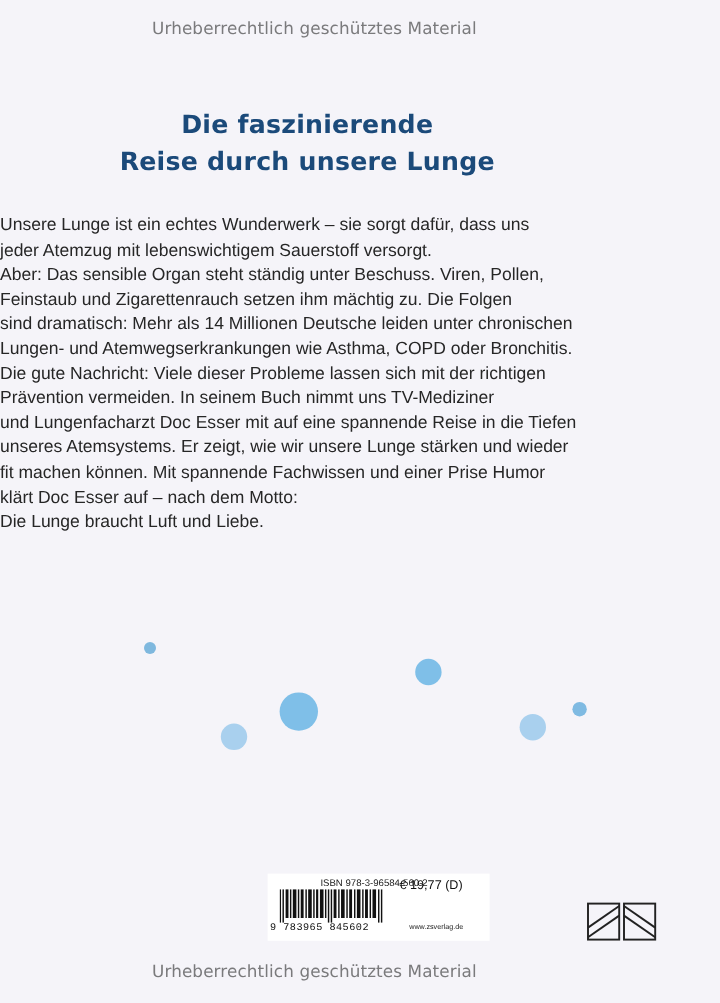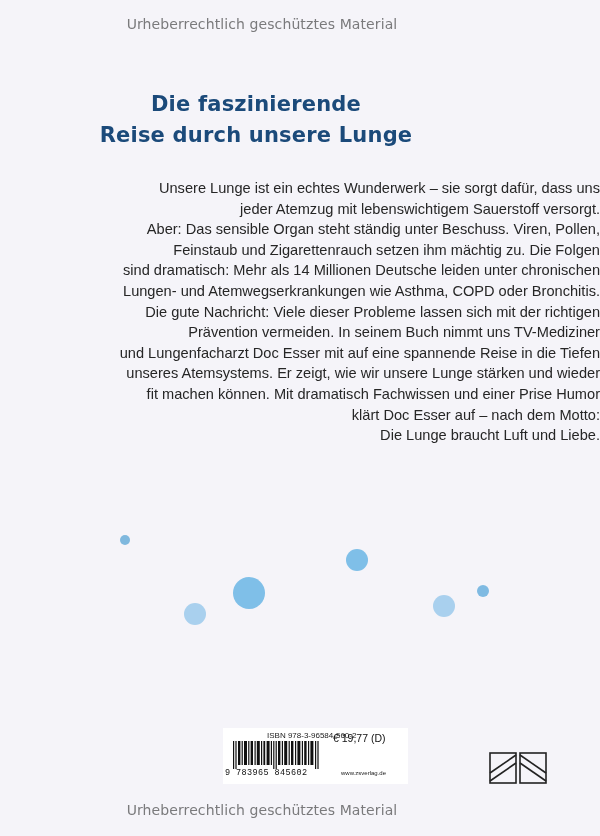--- a/index.html
+++ b/index.html
@@ -26,21 +26,21 @@
       color: #1b4a7a;
       font-family: "DejaVu Sans", sans-serif;
       font-weight: bold;
       font-size: 21px;
       line-height: 31px;
       letter-spacing: 0.2px;
     }
     .title span { display: block; }
     .blurb {
       position: absolute; left: 0; width: 600px; top: 178px;
-      text-align: right;
+      text-align: left;
       color: #262626;
       font-family: "Liberation Sans", sans-serif;
       font-size: 14.6px;
       line-height: 20.6px;
     }
     .blurb span { display: block; white-space: nowrap; }
     .bubble { position: absolute; border-radius: 50%; }
     .barcode-box {
       position: absolute; left: 223px; top: 728px;
       width: 185px; height: 56px;
@@ -95,21 +95,21 @@
   <span>Unsere Lunge ist ein echtes Wunderwerk – sie sorgt dafür, dass uns</span>
   <span>jeder Atemzug mit lebenswichtigem Sauerstoff versorgt.</span>
   <span>Aber: Das sensible Organ steht ständig unter Beschuss. Viren, Pollen,</span>
   <span>Feinstaub und Zigarettenrauch setzen ihm mächtig zu. Die Folgen</span>
   <span>sind dramatisch: Mehr als 14 Millionen Deutsche leiden unter chronischen</span>
   <span>Lungen- und Atemwegserkrankungen wie Asthma, COPD oder Bronchitis.</span>
   <span>Die gute Nachricht: Viele dieser Probleme lassen sich mit der richtigen</span>
   <span>Prävention vermeiden. In seinem Buch nimmt uns TV-Mediziner</span>
   <span>und Lungenfacharzt Doc Esser mit auf eine spannende Reise in die Tiefen</span>
   <span>unseres Atemsystems. Er zeigt, wie wir unsere Lunge stärken und wieder</span>
-  <span>fit machen können. Mit dramatisch Fachwissen und einer Prise Humor</span>
+  <span>fit machen können. Mit spannende Fachwissen und einer Prise Humor</span>
   <span>klärt Doc Esser auf – nach dem Motto:</span>
   <span>Die Lunge braucht Luft und Liebe.</span>
 </div>
 
 <div id="bubbles">
     <div class="bubble" style="left: 120px; top: 535px; width: 10px; height: 10px; background: rgb(127, 184, 222);"></div>
     <div class="bubble" style="left: 184px; top: 603px; width: 22px; height: 22px; background: rgb(169, 208, 238);"></div>
     <div class="bubble" style="left: 233px; top: 577px; width: 32px; height: 32px; background: rgb(127, 191, 232);"></div>
     <div class="bubble" style="left: 346px; top: 549px; width: 22px; height: 22px; background: rgb(127, 191, 232);"></div>
     <div class="bubble" style="left: 433px; top: 595px; width: 22px; height: 22px; background: rgb(169, 208, 238);"></div>

